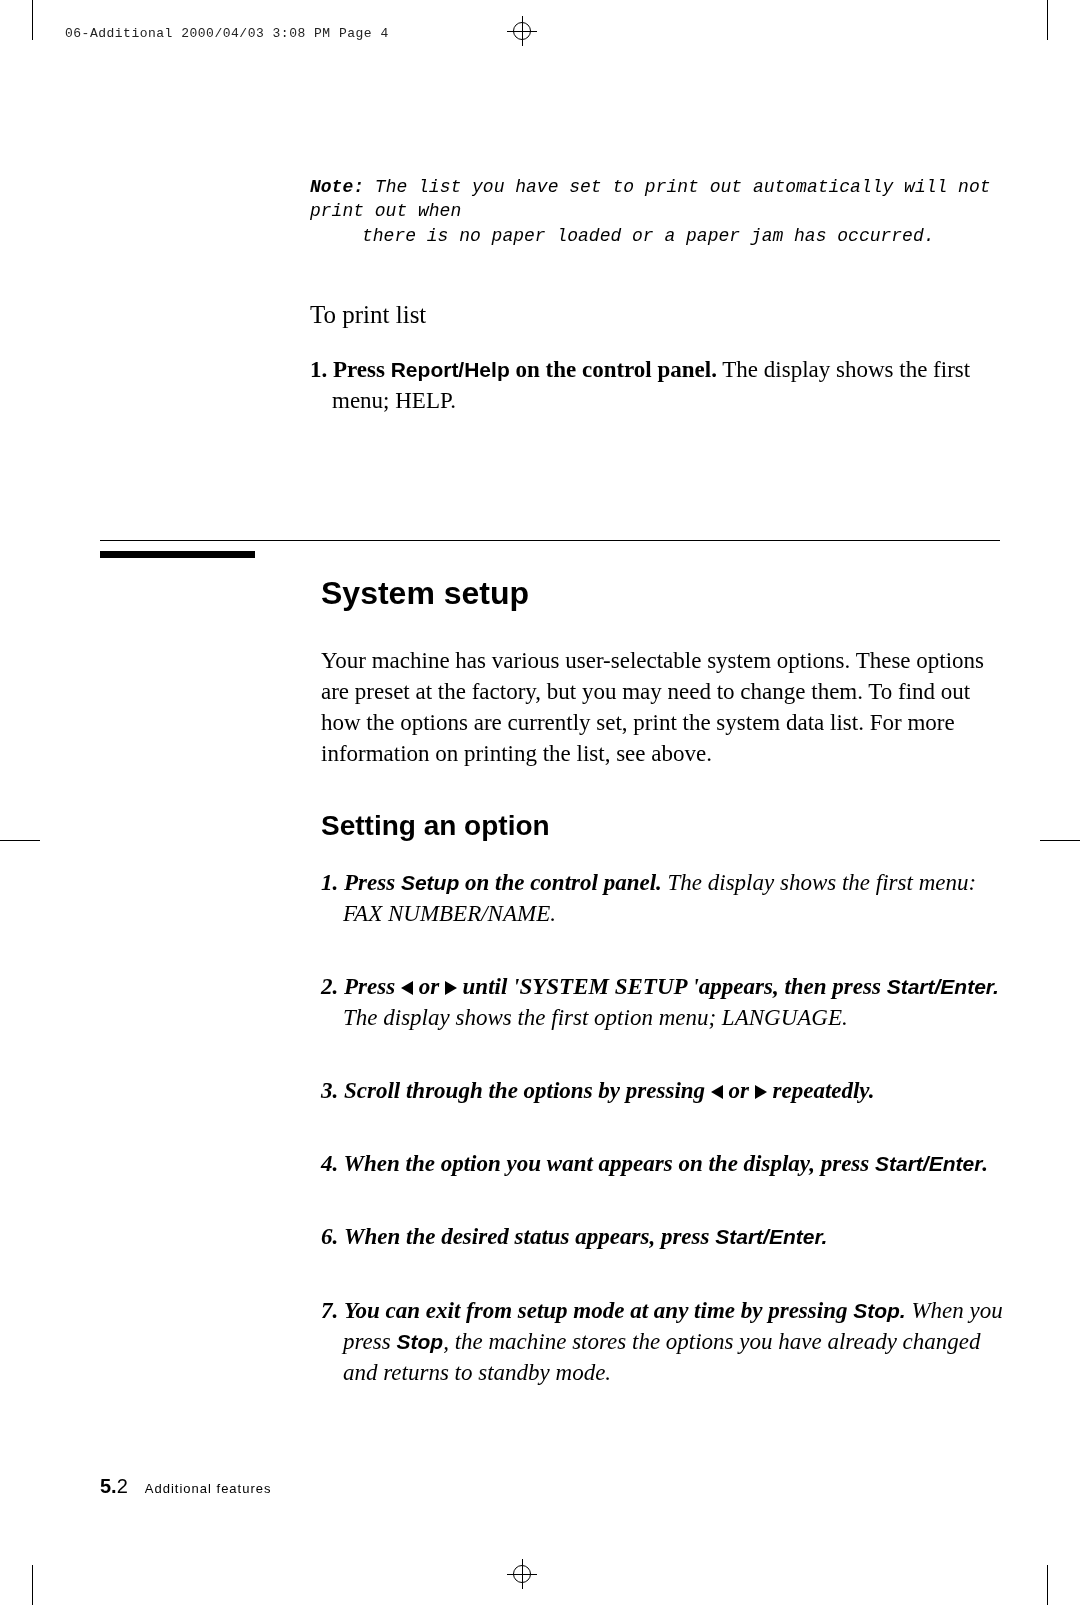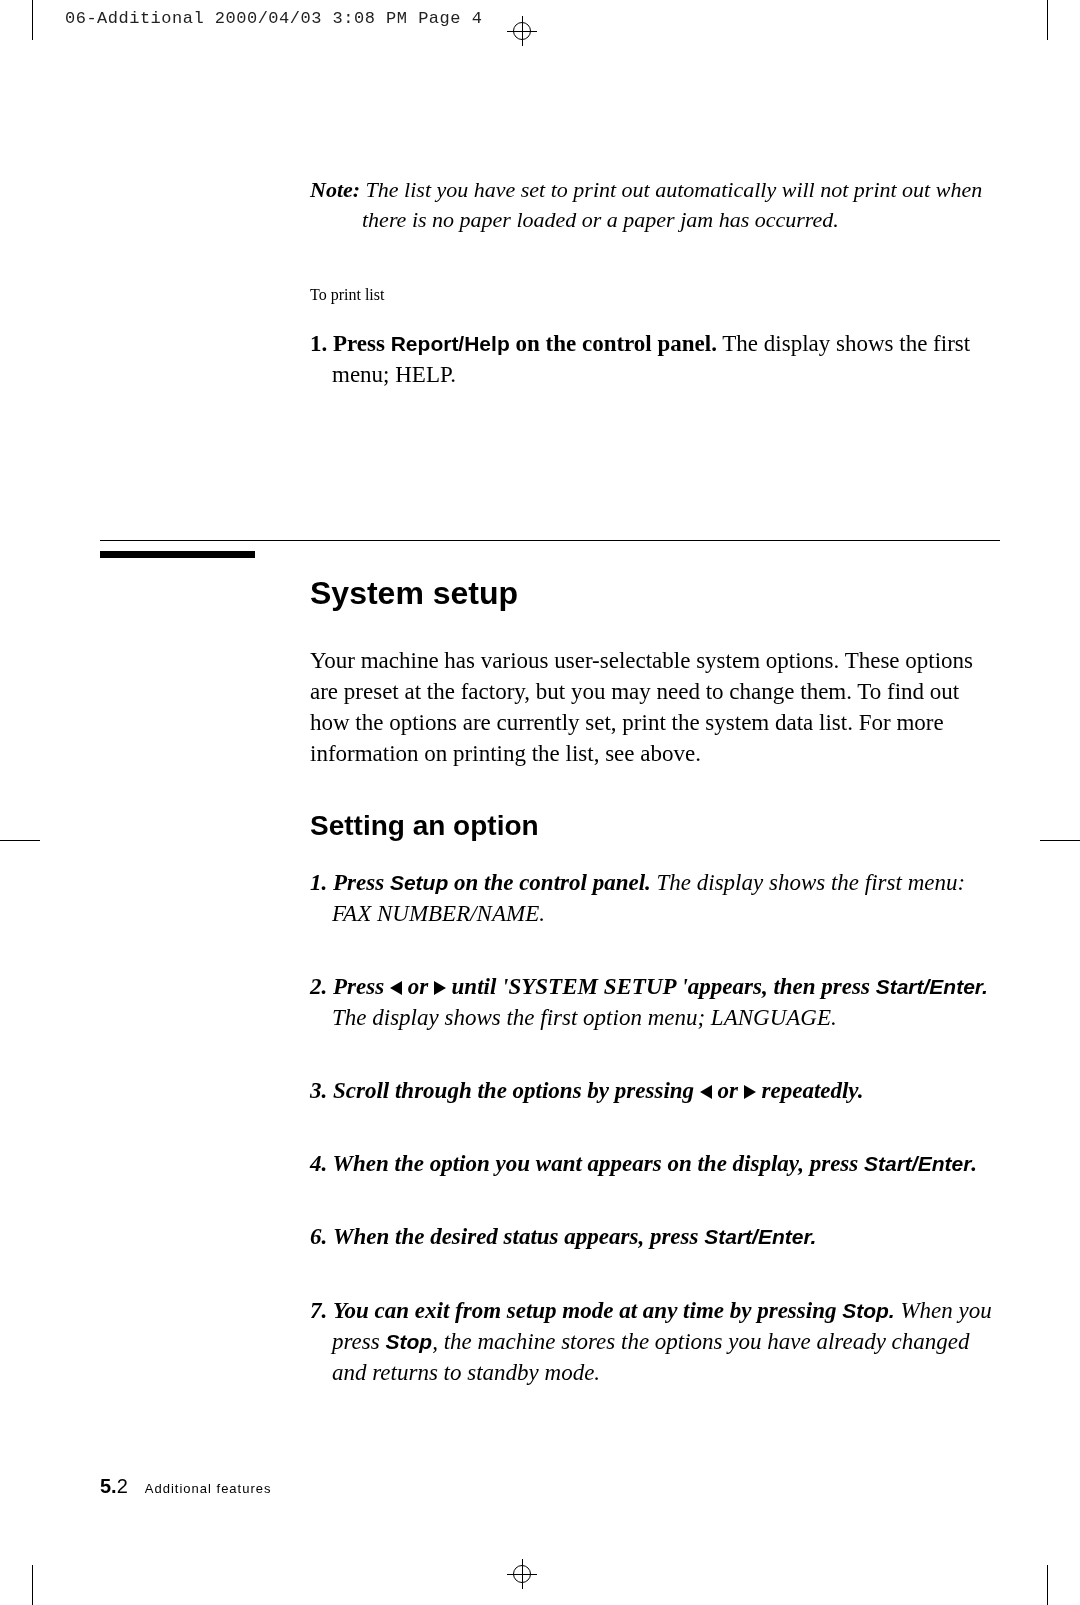--- a/index.html
+++ b/index.html
@@ -12,40 +12,40 @@
     position: relative;
   }
   .crop-mark-v { position: absolute; width: 1px; height: 40px; background: #000; }
   .crop-mark-h { position: absolute; height: 1px; width: 40px; background: #000; }
   .reg-circle { position: absolute; width: 18px; height: 18px; border: 1px solid #000; border-radius: 50%; }
   .reg-cross-h { position: absolute; height: 1px; width: 30px; background: #000; }
   .reg-cross-v { position: absolute; width: 1px; height: 30px; background: #000; }
 
   .header-text {
     position: absolute;
-    top: 8px; left: 65px;
+    top: 25px; left: 65px;
     font-family: "Courier New", monospace;
-    font-size: 17px;
+    font-size: 13px;
     letter-spacing: 0.5px;
     color: #222;
   }
 
   .content {
     position: absolute;
     top: 175px;
     left: 310px;
     width: 690px;
   }
 
   .note-block { margin-bottom: 50px; }
-  .note-line1, .note-line2 { font-style: italic; font-size: 22px; }
+  .note-line1, .note-line2 { font-style: italic; font-size: 18px; font-family: Liberation Mono, monospace; }
   .note-line2 { padding-left: 52px; }
   .note-label { font-weight: bold; font-style: italic; }
 
-  .subtitle-serif { font-size: 16px; margin: 20px 0 22px 0; }
+  .subtitle-serif { font-size: 25px; margin: 20px 0 22px 0; }
 
   .ol-item { margin-bottom: 24px; padding-left: 22px; text-indent: -22px; }
   .ol-item .num { font-weight: bold; }
   .bold { font-weight: bold; }
   .sans-bold { font-family: Arial, Helvetica, sans-serif; font-weight: bold; font-size: 21px; }
 
   .hr-wrap { position: absolute; left: 100px; top: 540px; width: 900px; }
   .hr-thin { border: none; border-top: 1px solid #000; }
   .hr-thick { position: absolute; left: 0; top: 11px; width: 155px; height: 7px; background: #000; }
 
@@ -61,21 +61,21 @@
   .subhead-sans {
     font-family: Arial, Helvetica, sans-serif;
     font-weight: bold;
     font-size: 28px;
     margin-bottom: 22px;
   }
 
   .content2 {
     position: absolute;
     top: 572px;
-    left: 310px;
+    left: 321px;
     width: 690px;
   }
 
   .setting-list .ol-item { margin-bottom: 42px; font-style: italic; }
 
   .tri {
     display: inline-block;
     width: 0; height: 0;
     border-top: 7px solid transparent;
     border-bottom: 7px solid transparent;

